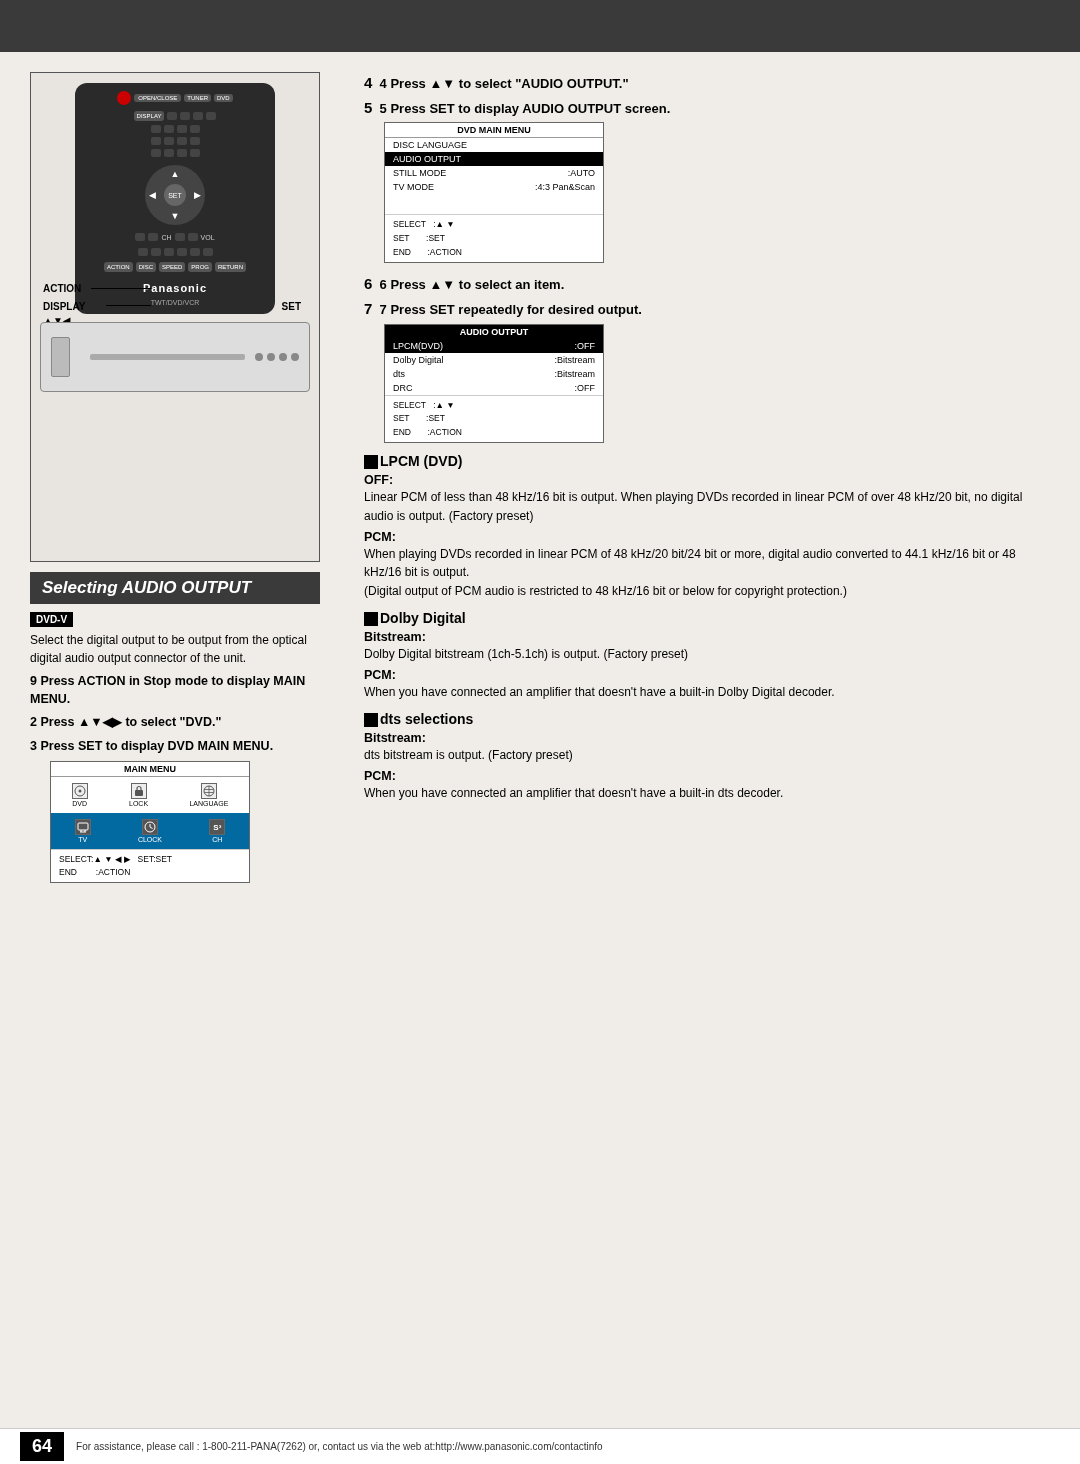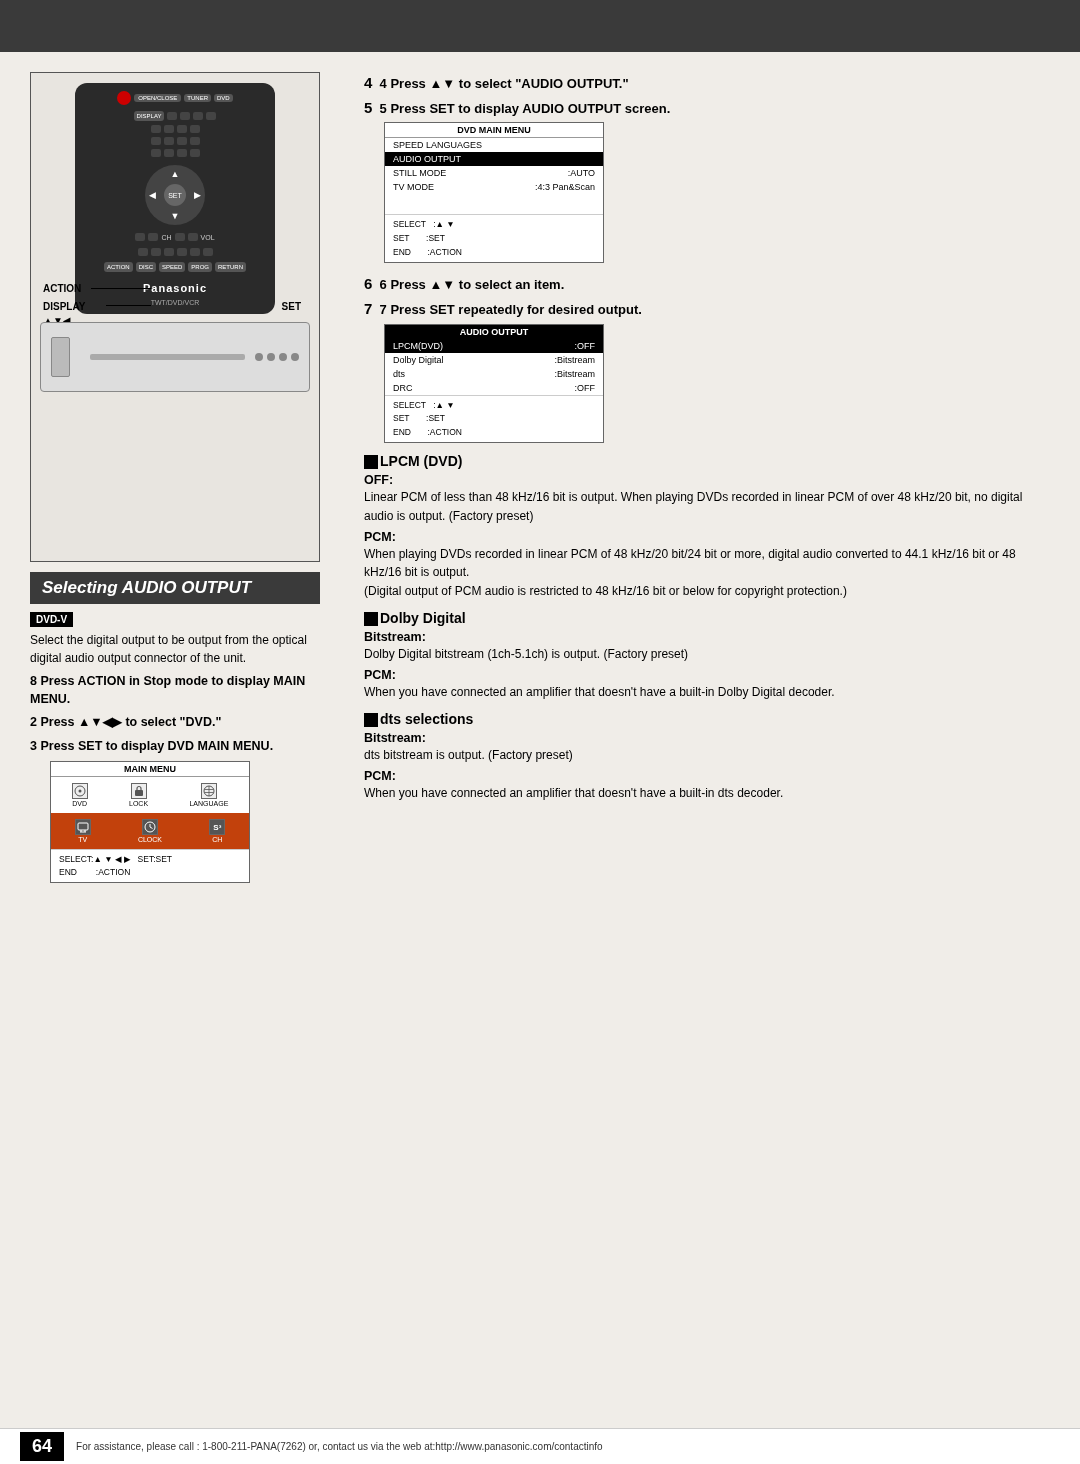--- a/index.html
+++ b/index.html
@@ -274,21 +274,21 @@
     }
 
     .menu-box-row {
       display: flex;
       gap: 16px;
       padding: 3px 10px;
       align-items: center;
     }
 
     .menu-box-row.highlighted {
-      background: #c2410c;
+      background: #0369a1;
       color: #fff;
     }
 
     .menu-box-row-item {
       font-size: 9px;
       display: flex;
       flex-direction: column;
       align-items: center;
       gap: 1px;
     }
@@ -572,21 +572,21 @@
     
     <div class="section-title-bar">Selecting AUDIO OUTPUT</div>
 
     
     <div class="dvd-v-badge">DVD-V</div>
 
     
     <div class="left-text">Select the digital output to be output from the optical digital audio output connector of the unit.</div>
 
     
-    <div class="step">8  Press ACTION in Stop mode to display MAIN MENU.</div>
+    <div class="step">9  Press ACTION in Stop mode to display MAIN MENU.</div>
 
     
     <div class="step">2  Press ▲▼◀▶ to select "DVD."</div>
 
     
     <div class="step">3  Press SET to display DVD MAIN MENU.</div>
 
     
     <div class="menu-box">
       <div class="menu-box-title">MAIN MENU</div>
@@ -661,21 +661,21 @@
       <span class="step-number">4</span> &nbsp;<span>4  Press ▲▼ to select "AUDIO OUTPUT."</span>
     </div>
 
     <div class="step-large">
       <span class="step-number">5</span> &nbsp;<span>5  Press SET to display AUDIO OUTPUT screen.</span>
     </div>
 
     <div class="screen-box">
       <div class="screen-box-title">DVD MAIN MENU</div>
       <div class="screen-box-row">
-        <span>SPEED LANGUAGES</span>
+        <span>DISC LANGUAGE</span>
         <span></span>
       </div>
       <div class="screen-box-row highlighted">
         <span>AUDIO OUTPUT</span>
         <span></span>
       </div>
       <div class="screen-box-row">
         <span>STILL MODE</span>
         <span>:AUTO</span>
       </div>

